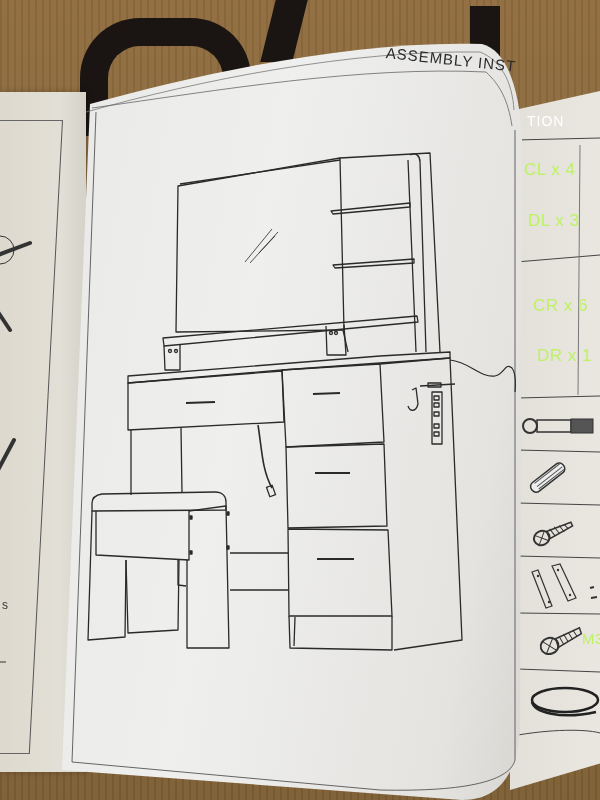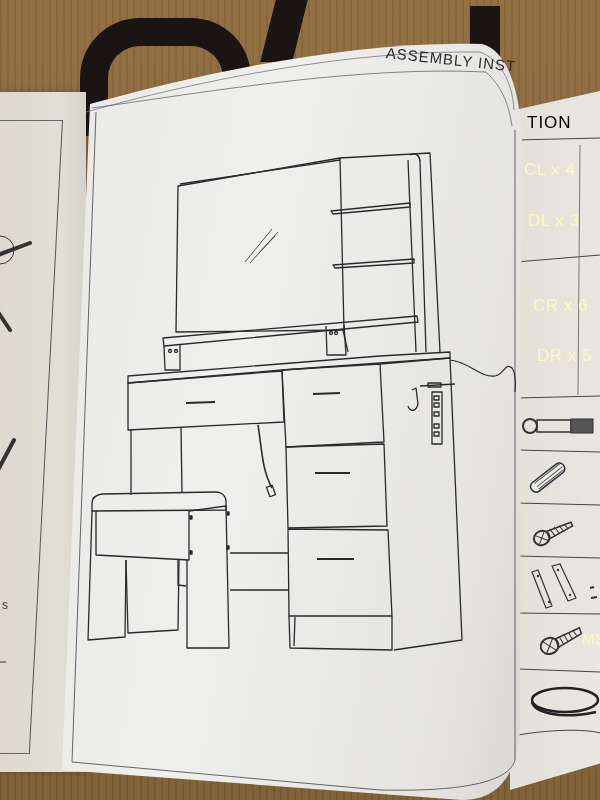--- a/index.html
+++ b/index.html
@@ -24,22 +24,22 @@
     position: absolute; left: 0; top: 28px; width: 62px; height: 632px;
     border-right: 1px solid #555; border-top: 1px solid #666; border-bottom: 1px solid #666;
     transform: skewX(-3deg); transform-origin: top left;
   }
   .left-text { position: absolute; font-size: 12px; color: #333; }
   .page-right {
     position: absolute; left: 510px; top: 90px; width: 95px; height: 700px;
     background: linear-gradient(90deg, #e2e0d8 0%, #e9e7df 100%);
     clip-path: polygon(0 3%, 100% 0, 100% 96%, 0 100%);
   }
-  .pr-label { position: absolute; font-size: 17px; color: #fef9c3; letter-spacing: 0.5px; white-space: nowrap; }
-  .pr-header { position: absolute; font-size: 17px; color: #000000; letter-spacing: 1px; }
+  .pr-label { position: absolute; font-size: 17px; color: #bef264; letter-spacing: 0.5px; white-space: nowrap; }
+  .pr-header { position: absolute; font-size: 14px; color: #ffffff; letter-spacing: 1px; }
   .page-main {
     position: absolute; left: 62px; top: 30px; width: 460px; height: 770px;
     background: linear-gradient(100deg, #e9e9e8 0%, #efefee 40%, #e4e3e0 85%, #d8d6d1 100%);
     clip-path: path('M 28 74 C 150 40, 300 10, 420 14 C 445 20, 458 60, 460 110 L 458 700 C 455 740, 440 770, 400 770 L 0 740 Z');
   }
   .main-title {
     position: absolute; left: 386px; top: 44px; font-size: 15px; color: #2b2b2b;
     letter-spacing: 1px; transform: rotate(6deg); transform-origin: left center; white-space: nowrap;
   }
   .drawing { position: absolute; left: 0; top: 0; width: 600px; height: 800px; }
@@ -120,21 +120,21 @@
 
   <g>
     <ellipse cx="565" cy="700" rx="33" ry="12" fill="none" stroke="#222" stroke-width="2.5"></ellipse>
     <path d="M 532 702 C 534 712, 560 720, 596 712" fill="none" stroke="#222" stroke-width="2.5"></path>
   </g>
 </svg>
 <span class="pr-header" style="left:527px;top:113px;">TION</span>
 <span class="pr-label" style="left:524px;top:160px;">CL x 4</span>
 <span class="pr-label" style="left:528px;top:211px;">DL x 3</span>
 <span class="pr-label" style="left:533px;top:296px;">CR x 6</span>
-<span class="pr-label" style="left:537px;top:346px;">DR x 5</span>
+<span class="pr-label" style="left:537px;top:346px;">DR x 1</span>
 <span class="pr-label" style="left:582px;top:630px;font-size:15px;">M3</span>
 
 <div class="page-main"></div>
 <svg class="drawing" viewBox="0 0 600 800">
   <path d="M 86 112 C 200 80, 350 50, 480 52 C 500 60, 512 80, 514 110" fill="none" stroke="#777" stroke-width="0.8"></path>
   <path d="M 92 108 C 220 90, 360 66, 486 72 C 500 85, 508 100, 512 126" fill="none" stroke="#666" stroke-width="0.8"></path>
   <path d="M 96 112 L 72 762 L 380 790 C 470 792, 510 780, 515 760 L 515 130" fill="none" stroke="#555" stroke-width="0.9"></path>
 </svg>
 <span class="main-title">ASSEMBLY INST</span>
 

